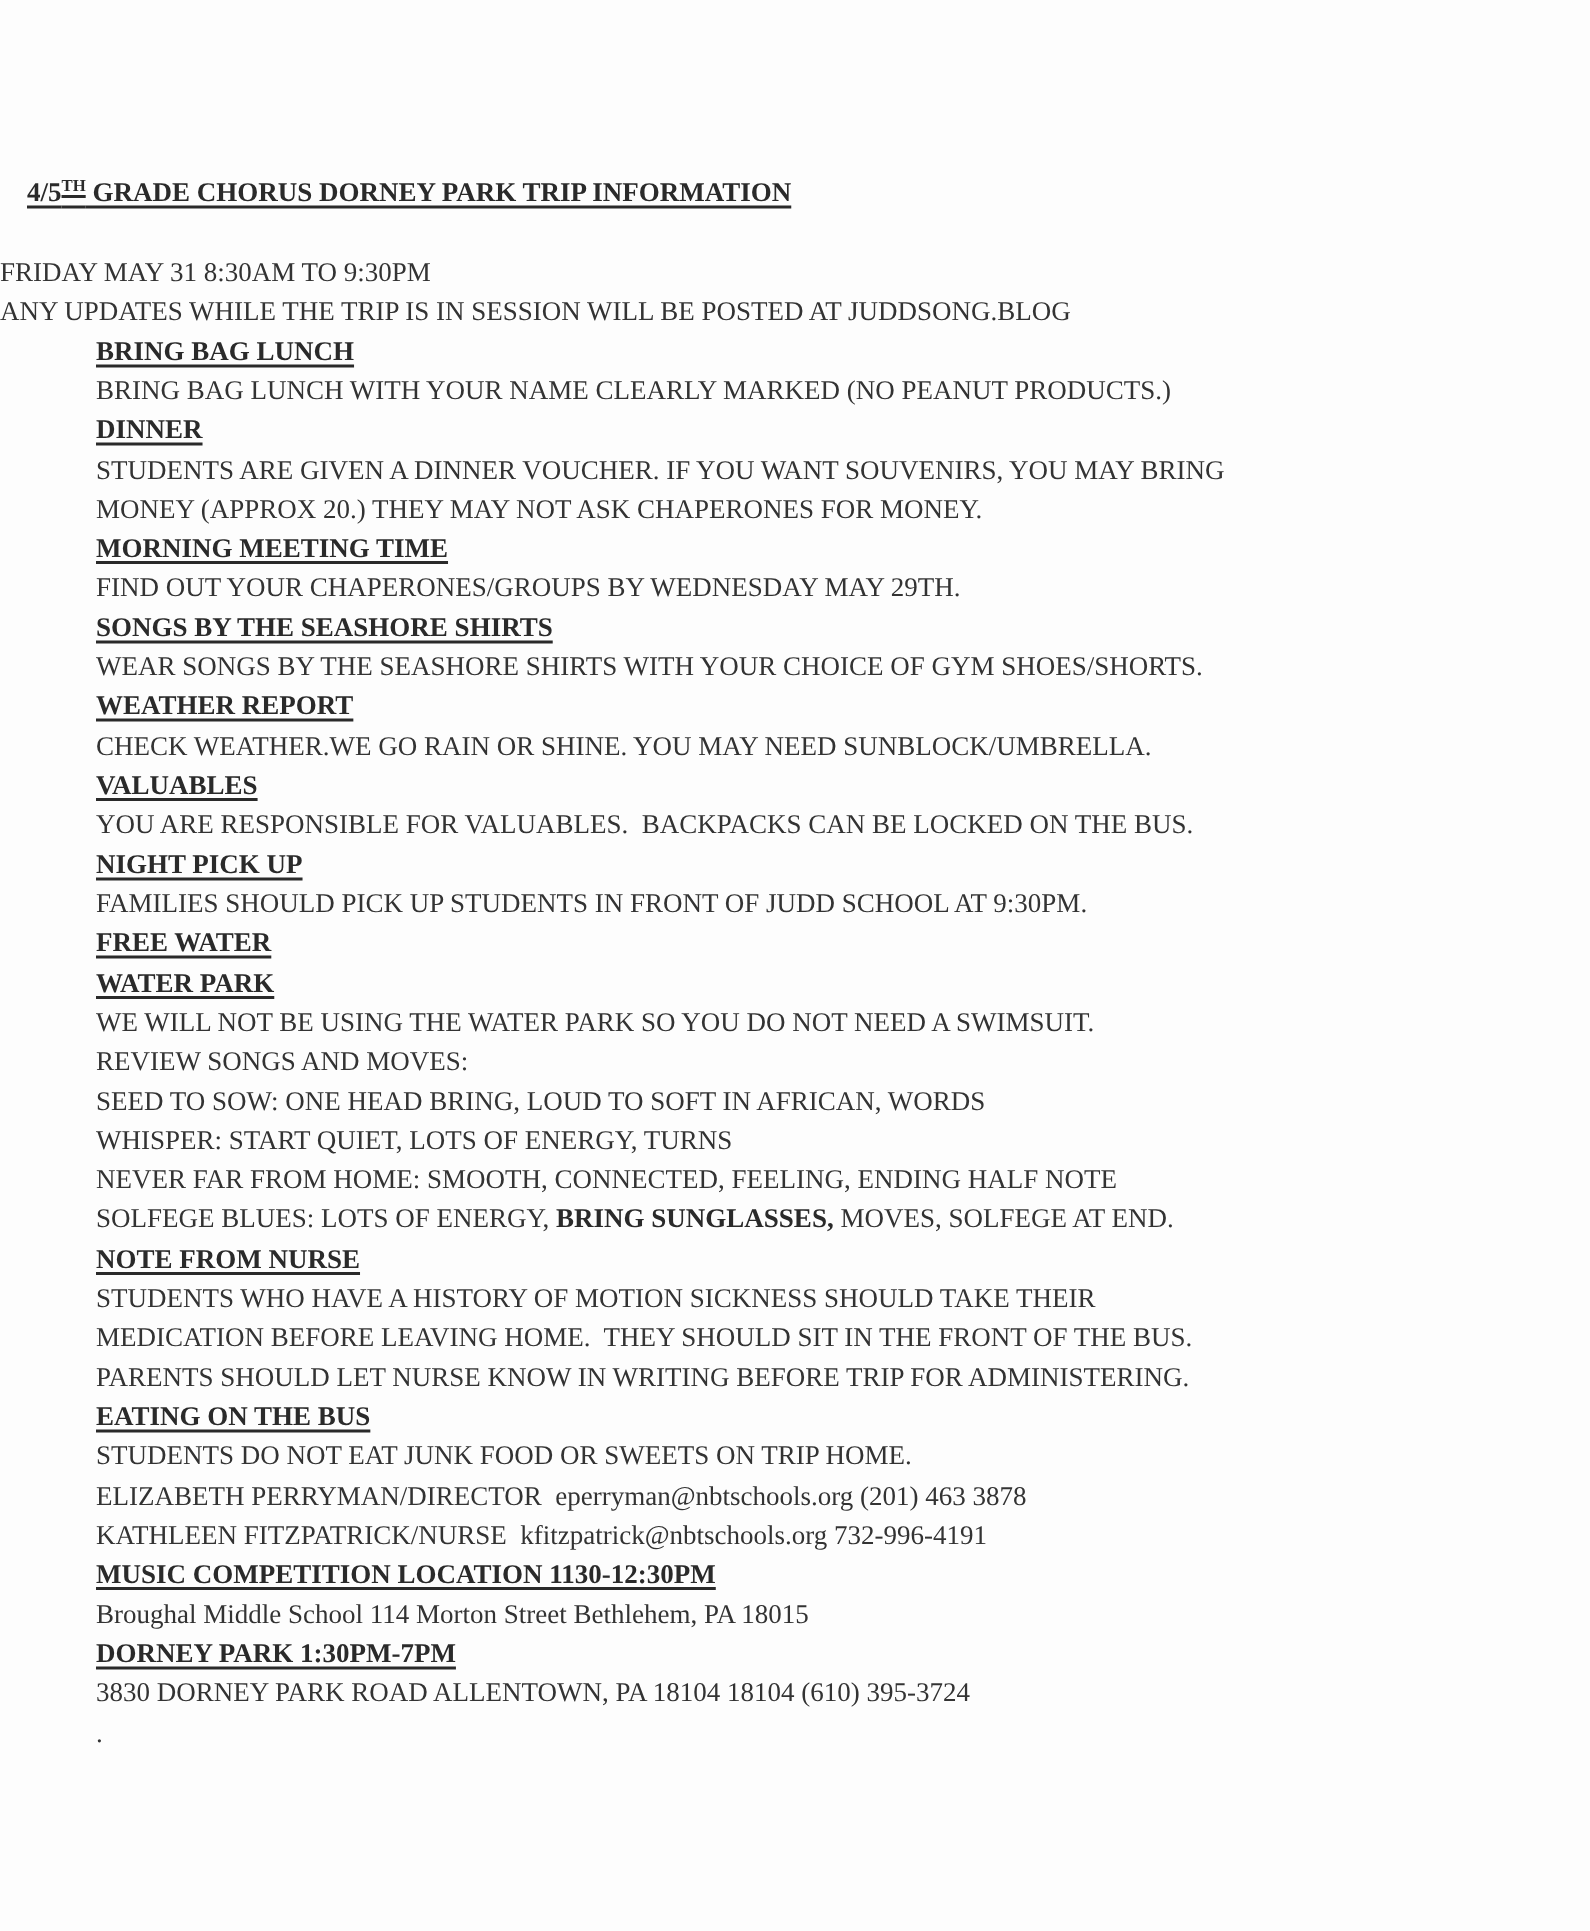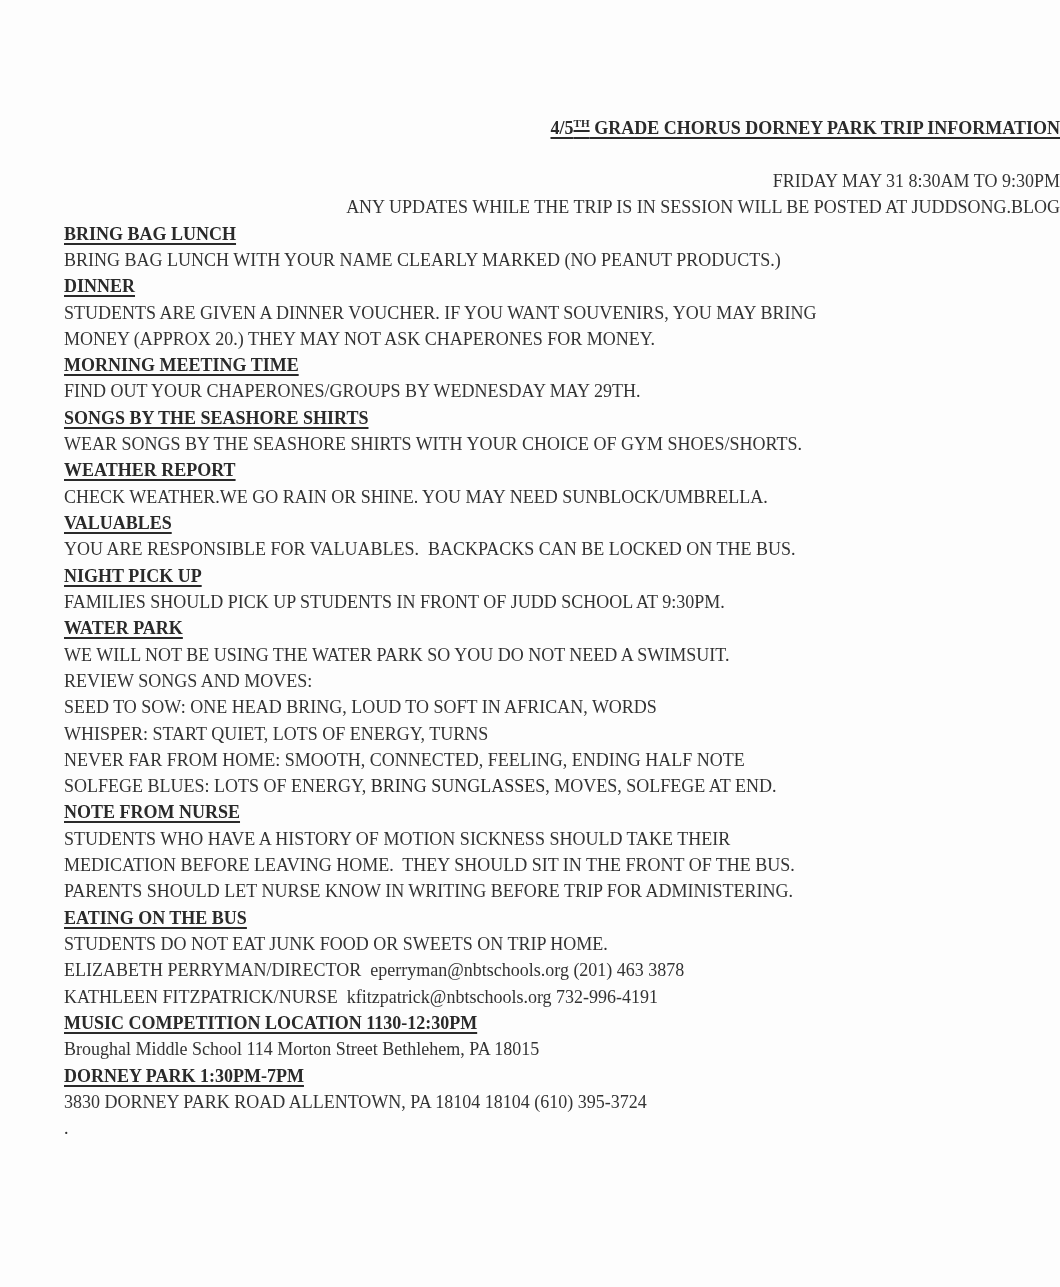--- a/index.html
+++ b/index.html
@@ -17,41 +17,41 @@
     font-family: "Liberation Serif", "DejaVu Serif", serif;
     font-size: 18px;
     line-height: 26.31px;
     padding-top: 89px;
     overflow: hidden;
   }
   .line {
     white-space: pre-wrap;
   }
   .center {
-    text-align: right;
+    text-align: left;
   }
   .body-line {
     margin-left: 64px;
     margin-right: 60px;
   }
   .title-text, .heading-text {
     font-weight: bold;
     color: #2a2a2a;
     text-decoration: underline;
     text-decoration-thickness: 2px;
     text-underline-offset: 3px;
   }
   .title-text sup {
     font-size: 0.62em;
     line-height: 0;
     text-decoration: underline;
     text-decoration-thickness: 1.5px;
   }
   .b {
-    font-weight: normal;
+    font-weight: bold;
     color: #2a2a2a;
   }
 </style>
 </head>
 <body>
 
 <div class="page" style="background: rgb(253, 253, 253); color: rgb(51, 51, 51);">
 
   <div class="line center">
     <span class="title-text"><span>4/5</span><sup>TH</sup><span> GRADE CHORUS DORNEY PARK TRIP INFORMATION</span></span>
@@ -70,20 +70,21 @@
       <div class="line body-line"><span class="heading-text">MORNING MEETING TIME</span></div>
       <div class="line body-line"><span>FIND OUT YOUR CHAPERONES/GROUPS BY WEDNESDAY MAY 29TH.</span></div>
       <div class="line body-line"><span class="heading-text">SONGS BY THE SEASHORE SHIRTS</span></div>
       <div class="line body-line"><span>WEAR SONGS BY THE SEASHORE SHIRTS WITH YOUR CHOICE OF GYM SHOES/SHORTS.</span></div>
       <div class="line body-line"><span class="heading-text">WEATHER REPORT</span></div>
       <div class="line body-line"><span>CHECK WEATHER.WE GO RAIN OR SHINE. YOU MAY NEED SUNBLOCK/UMBRELLA.</span></div>
       <div class="line body-line"><span class="heading-text">VALUABLES</span></div>
       <div class="line body-line"><span>YOU ARE RESPONSIBLE FOR VALUABLES.  BACKPACKS CAN BE LOCKED ON THE BUS.</span></div>
       <div class="line body-line"><span class="heading-text">NIGHT PICK UP</span></div>
       <div class="line body-line"><span>FAMILIES SHOULD PICK UP STUDENTS IN FRONT OF JUDD SCHOOL AT 9:30PM.</span></div>
+      <div class="line body-line"><span class="heading-text">FREE WATER</span></div>
       <div class="line body-line"><span class="heading-text">WATER PARK</span></div>
       <div class="line body-line"><span>WE WILL NOT BE USING THE WATER PARK SO YOU DO NOT NEED A SWIMSUIT.</span></div>
       <div class="line body-line"><span>REVIEW SONGS AND MOVES:</span></div>
       <div class="line body-line"><span>SEED TO SOW: ONE HEAD BRING, LOUD TO SOFT IN AFRICAN, WORDS</span></div>
       <div class="line body-line"><span>WHISPER: START QUIET, LOTS OF ENERGY, TURNS</span></div>
       <div class="line body-line"><span>NEVER FAR FROM HOME: SMOOTH, CONNECTED, FEELING, ENDING HALF NOTE</span></div>
       <div class="line body-line"><span>SOLFEGE BLUES: LOTS OF ENERGY, </span><span class="b">BRING SUNGLASSES,</span><span> MOVES, SOLFEGE AT END.</span></div>
       <div class="line body-line"><span class="heading-text">NOTE FROM NURSE</span></div>
       <div class="line body-line"><span>STUDENTS WHO HAVE A HISTORY OF MOTION SICKNESS SHOULD TAKE THEIR</span></div>
       <div class="line body-line"><span>MEDICATION BEFORE LEAVING HOME.  THEY SHOULD SIT IN THE FRONT OF THE BUS.</span></div>

